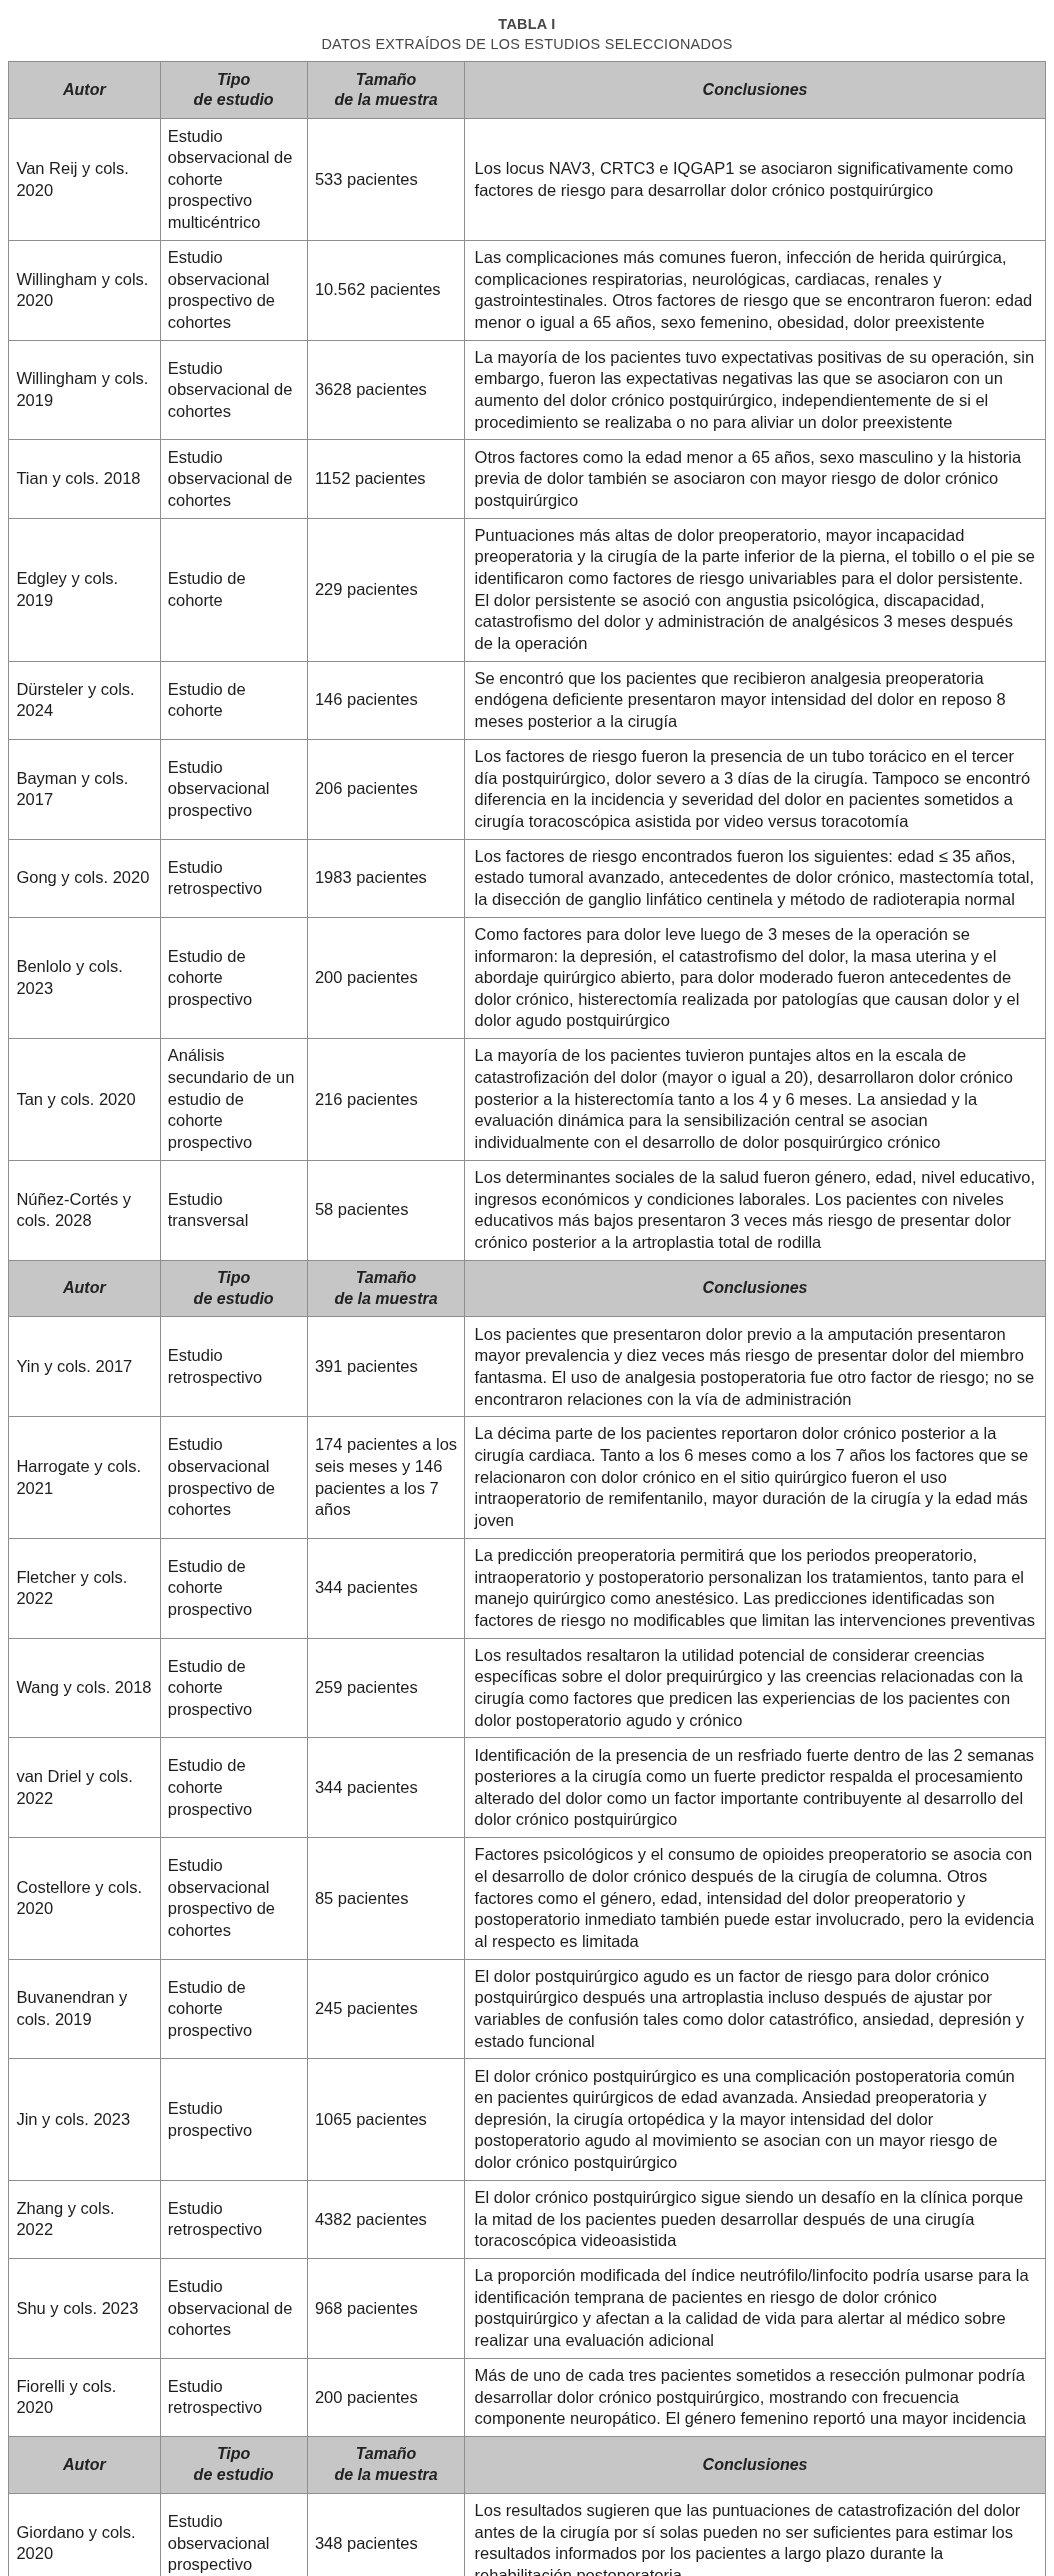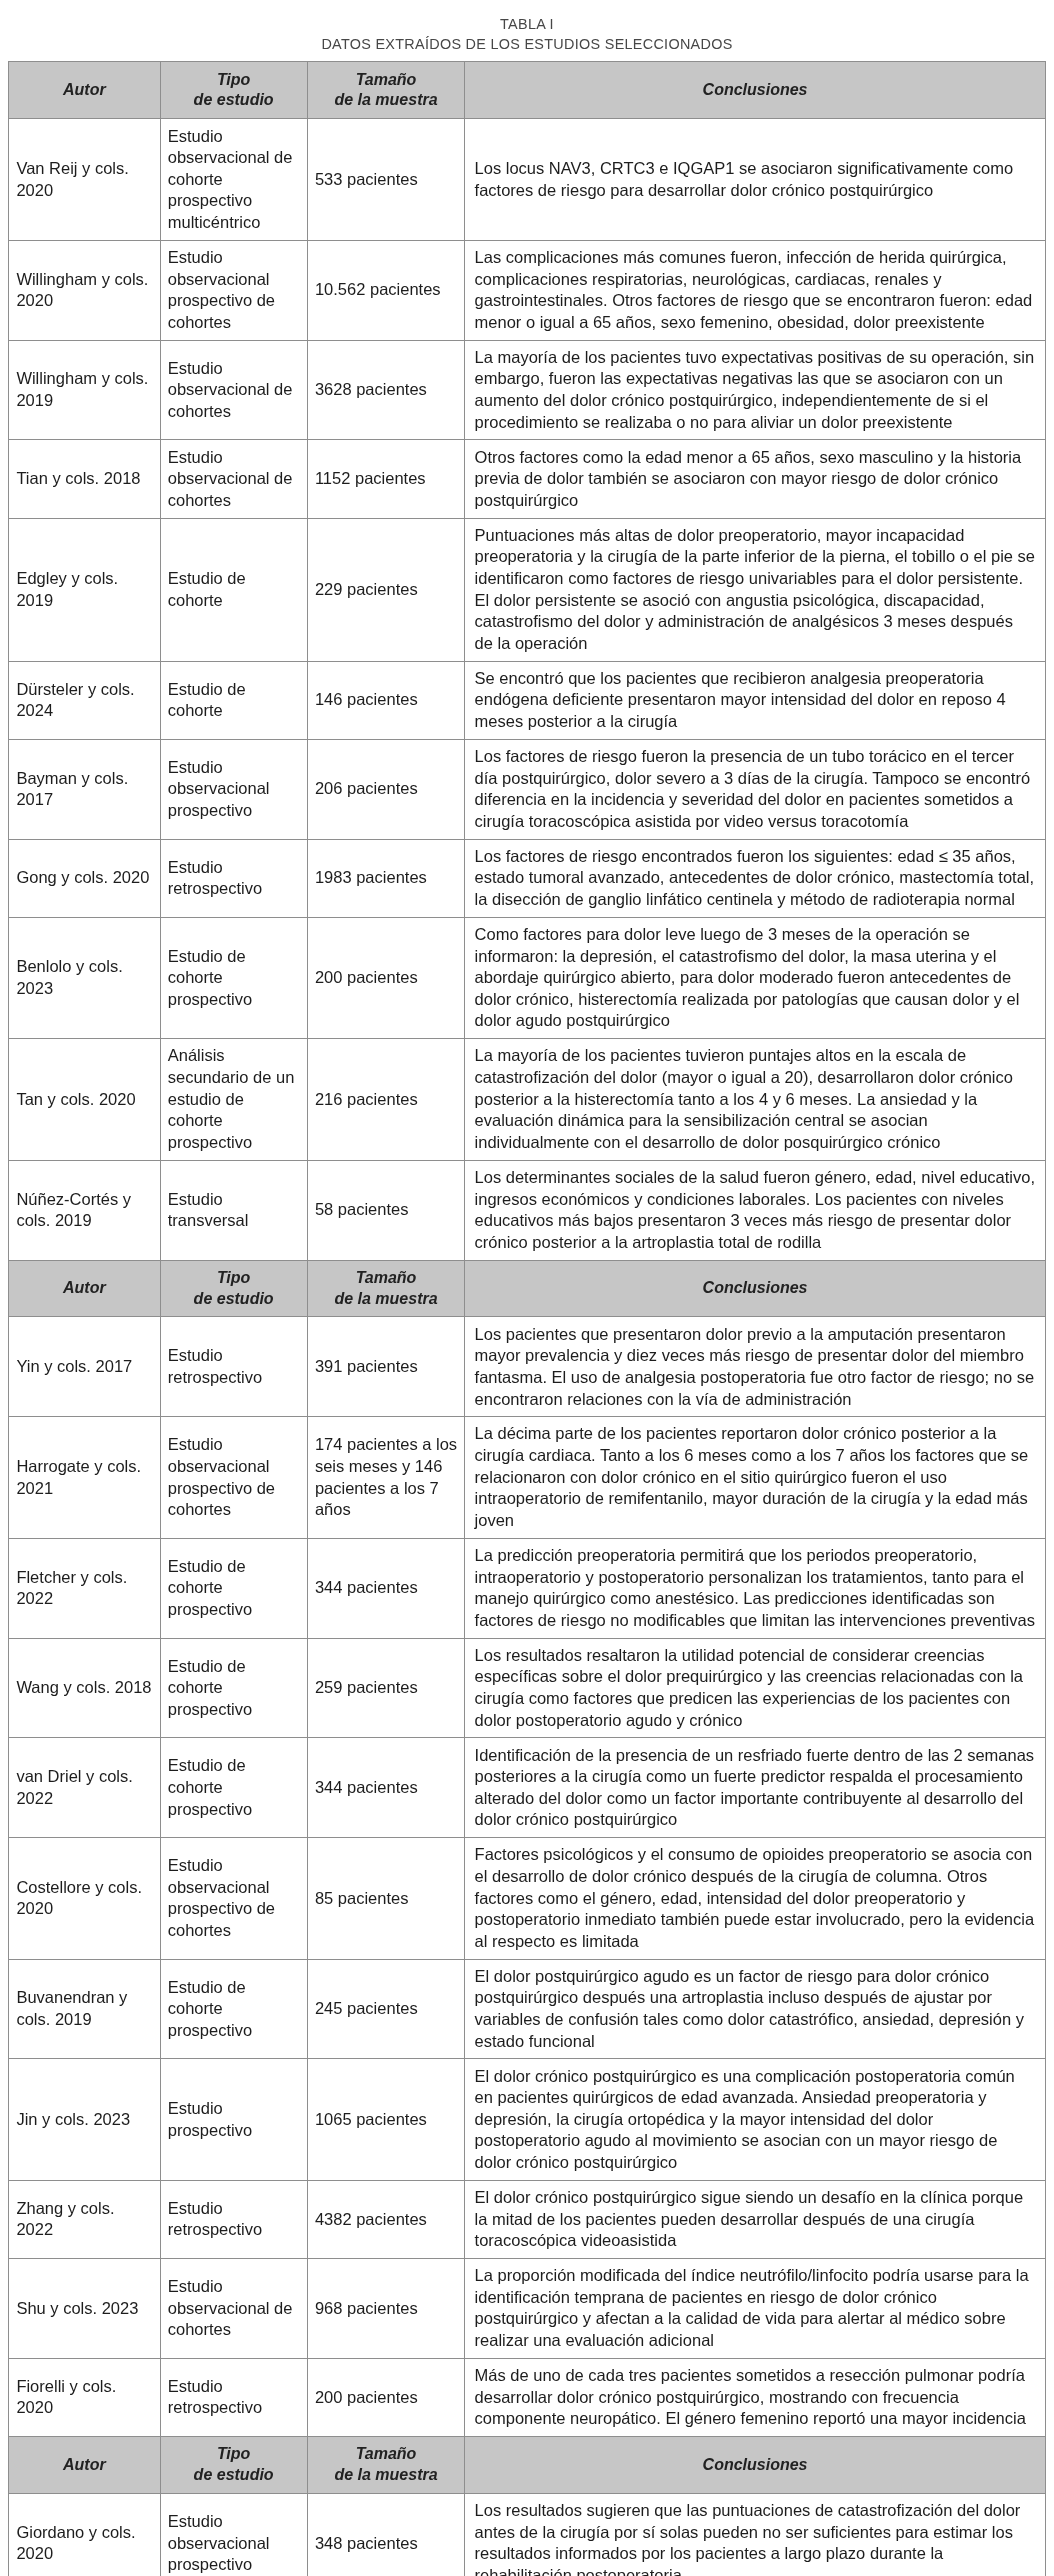--- a/index.html
+++ b/index.html
@@ -4,21 +4,21 @@
 <style>
   html, body { margin: 0; padding: 0; background: #ffffff; }
   body {
     width: 1054px;
     font-family: "Liberation Sans", sans-serif;
     color: #1d1d1d;
   }
   .page { padding: 15.5px 8.2px 12.4px; box-sizing: border-box; }
 
   .caption { text-align: center; color: #474747; }
-  .caption .title { font-size: 14.4px; margin: 0 0 4.6px 0; font-weight: normal; letter-spacing: 0.3px; }
+  .caption .title { font-size: 14.4px; margin: 0 0 4.6px 0; font-weight: bold; letter-spacing: 0.3px; }
   .caption .subtitle { font-size: 14.4px; margin: 0 0 9.3px 0; font-weight: normal; letter-spacing: 0.3px; text-align: center; }
 
   table { width: 100%; border-collapse: collapse; table-layout: fixed; }
   th, td { border: 1px solid #8e8e8e; box-sizing: border-box; }
   th {
     background: #c6c6c6;
     font-style: italic;
     font-weight: bold;
     font-size: 16px;
     line-height: 1.3;
@@ -95,21 +95,21 @@
         <tr>
           <td class="c0">Edgley y cols. 2019</td>
           <td class="c1">Estudio de cohorte</td>
           <td class="c2">229 pacientes</td>
           <td class="c3">Puntuaciones más altas de dolor preoperatorio, mayor incapacidad preoperatoria y la cirugía de la parte inferior de la pierna, el tobillo o el pie se identificaron como factores de riesgo univariables para el dolor persistente. El dolor persistente se asoció con angustia psicológica, discapacidad, catastrofismo del dolor y administración de analgésicos 3 meses después de la operación</td>
         </tr>
         <tr>
           <td class="c0">Dürsteler y cols. 2024</td>
           <td class="c1">Estudio de cohorte</td>
           <td class="c2">146 pacientes</td>
-          <td class="c3">Se encontró que los pacientes que recibieron analgesia preoperatoria endógena deficiente presentaron mayor intensidad del dolor en reposo 4 meses posterior a la cirugía</td>
+          <td class="c3">Se encontró que los pacientes que recibieron analgesia preoperatoria endógena deficiente presentaron mayor intensidad del dolor en reposo 8 meses posterior a la cirugía</td>
         </tr>
         <tr>
           <td class="c0">Bayman y cols. 2017</td>
           <td class="c1">Estudio observacional prospectivo</td>
           <td class="c2">206 pacientes</td>
           <td class="c3">Los factores de riesgo fueron la presencia de un tubo torácico en el tercer día postquirúrgico, dolor severo a 3 días de la cirugía. Tampoco se encontró diferencia en la incidencia y severidad del dolor en pacientes sometidos a cirugía toracoscópica asistida por video versus toracotomía</td>
         </tr>
         <tr>
           <td class="c0">Gong y cols. 2020</td>
           <td class="c1">Estudio retrospectivo</td>
@@ -122,21 +122,21 @@
           <td class="c2">200 pacientes</td>
           <td class="c3">Como factores para dolor leve luego de 3 meses de la operación se informaron: la depresión, el catastrofismo del dolor, la masa uterina y el abordaje quirúrgico abierto, para dolor moderado fueron antecedentes de dolor crónico, histerectomía realizada por patologías que causan dolor y el dolor agudo postquirúrgico</td>
         </tr>
         <tr>
           <td class="c0">Tan y cols. 2020</td>
           <td class="c1">Análisis secundario de un estudio de cohorte prospectivo</td>
           <td class="c2">216 pacientes</td>
           <td class="c3">La mayoría de los pacientes tuvieron puntajes altos en la escala de catastrofización del dolor (mayor o igual a 20), desarrollaron dolor crónico posterior a la histerectomía tanto a los 4 y 6 meses. La ansiedad y la evaluación dinámica para la sensibilización central se asocian individualmente con el desarrollo de dolor posquirúrgico crónico</td>
         </tr>
         <tr>
-          <td class="c0">Núñez-Cortés y cols. 2019</td>
+          <td class="c0">Núñez-Cortés y cols. 2028</td>
           <td class="c1">Estudio transversal</td>
           <td class="c2">58 pacientes</td>
           <td class="c3">Los determinantes sociales de la salud fueron género, edad, nivel educativo, ingresos económicos y condiciones laborales. Los pacientes con niveles educativos más bajos presentaron 3 veces más riesgo de presentar dolor crónico posterior a la artroplastia total de rodilla</td>
         </tr>
         <tr>
           <th class="c0">Autor</th>
           <th class="c1">Tipo
 de estudio</th>
           <th class="c2">Tamaño
 de la muestra</th>

